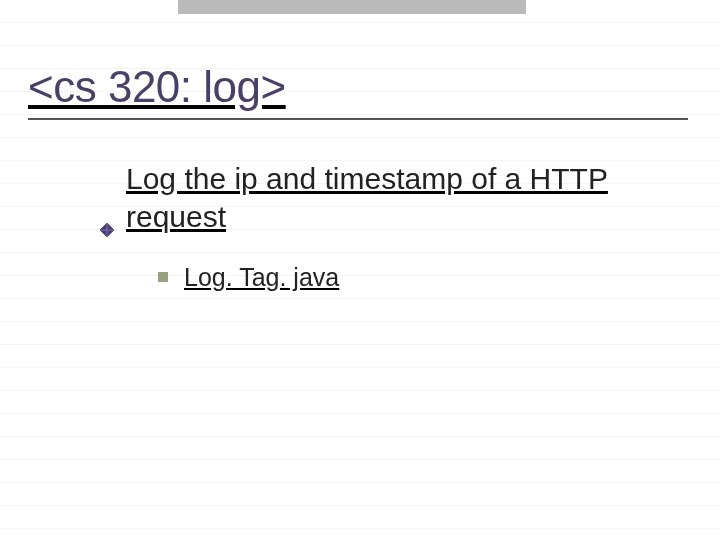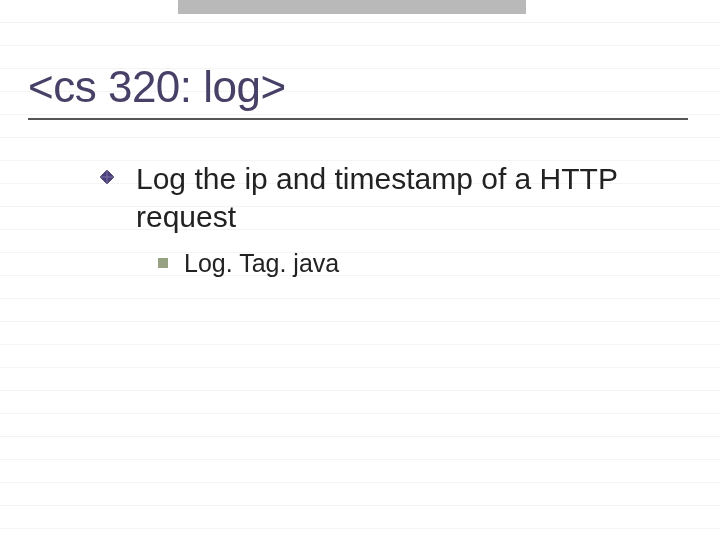--- a/index.html
+++ b/index.html
@@ -20,20 +20,21 @@
   .grid-bg {
     position: absolute;
     inset: 0;
     background-image:
       repeating-linear-gradient(to bottom, rgba(180,180,180,0.0) 0, rgba(180,180,180,0.0) 22px, rgba(180,180,180,0.15) 22px, rgba(180,180,180,0.15) 23px);
     pointer-events: none;
   }
   .slide {
     position: relative;
     padding: 62px 12px 0 28px;
+    text-decoration: underline;
   }
   .title {
     font-size: 44px;
     color: #484066;
     font-weight: 400;
     letter-spacing: -0.5px;
     margin-bottom: 6px;
     font-family: Verdana, Geneva, sans-serif;
   }
   .title-underline {
@@ -42,23 +43,23 @@
     width: 660px;
     margin-top: 4px;
     margin-bottom: 40px;
   }
   .content {
     padding-left: 72px;
     padding-right: 40px;
   }
   .l1 {
     display: flex;
-    align-items: flex-start;
-    gap: 22px;
-    margin-bottom: 12px;
+    align-items: flex-end;
+    gap: 12px;
+    margin-bottom: 26px;
   }
   .l1-bullet {
     width: 14px;
     height: 14px;
     margin-top: 10px;
     flex: 0 0 14px;
     position: relative;
   }
   .l1-bullet svg { display: block; }
   .l1-text {

